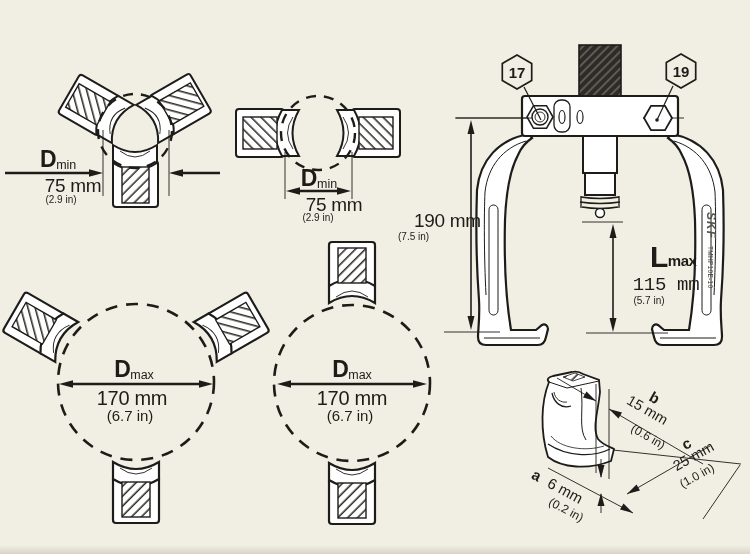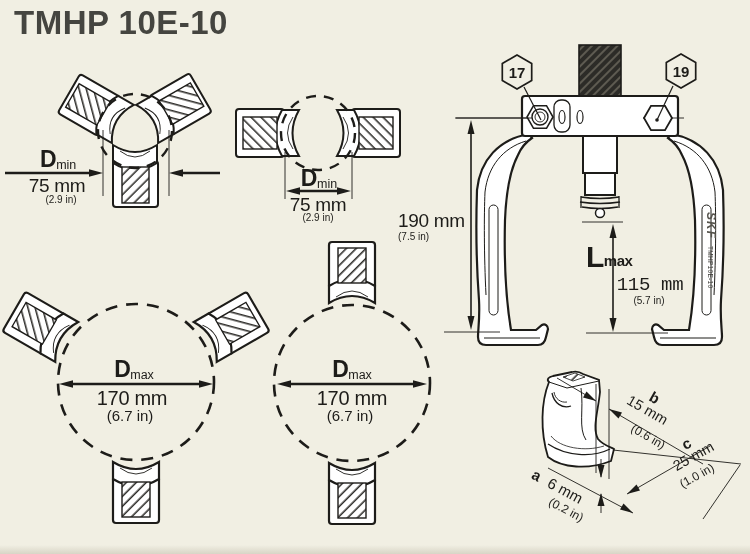--- a/index.html
+++ b/index.html
@@ -13,21 +13,21 @@
   #stage { position:absolute; inset:0; }
   svg.draw { position:absolute; left:0; top:0; }
   .lbl { position:absolute; white-space:nowrap; color:#1d1c19; line-height:1.05; }
   .ctr { transform:translateX(-50%); text-align:center; }
   .rot { transform:translate(-50%,-50%) rotate(var(--r)); text-align:center; }
   .title { font-size:33px; font-weight:bold; color:#454540; letter-spacing:.5px; }
   .sym  { font-weight:bold; font-size:23px; letter-spacing:-.5px; }
   .sym .sub { font-size:12.5px; font-weight:normal; vertical-align:-2px; letter-spacing:0; }
   .symL { font-weight:bold; font-size:30px; letter-spacing:-.5px; }
   .symL .sub { font-size:15px; font-weight:bold; vertical-align:1px; }
-  .val  { font-size:19px; letter-spacing:-.3px; }
+  .val  { font-size:19px; letter-spacing:-.3px;margin-left:16px; }
   .val2 { font-size:20px; letter-spacing:-.3px; }
   .inch { font-size:10px; }
   .inch2{ font-size:15px; }
   .cl-big { font-size:15px; font-weight:bold; line-height:1.0; }
   .cl-val { font-size:14.5px; line-height:1.05; }
   .cl-inch{ font-size:12px; }
   .brand-strip { position:absolute; left:718px; top:212px; width:95px;
     transform:rotate(90deg); transform-origin:0 0; display:flex; align-items:center; gap:7px; }
   .brand { font-size:12px; font-weight:bold; font-style:italic; color:#55534c; letter-spacing:1px; }
   .model { font-size:6.5px; color:#3a3935; letter-spacing:.3px; }
@@ -208,33 +208,32 @@
       </g>
       <polygon points="596,401 583,397.5 586.5,391.5" fill="#1d1c19"></polygon>
       <polygon points="609,409 622,412.5 618.5,418.5" fill="#1d1c19"></polygon>
       <polygon points="627,494 636.5,484.5 640,490.5" fill="#1d1c19"></polygon>
       <polygon points="633,513 620,509.5 623.5,503.5" fill="#1d1c19"></polygon>
       <polygon points="601,478 597.5,465 604.5,465" fill="#1d1c19"></polygon>
       <polygon points="601,493 597.5,506 604.5,506" fill="#1d1c19"></polygon>
     </g>
   </svg>
 
-  <div class="lbl title" style="left:14px; top:6px;">TMHP 10E-10</div>
 
   <div class="lbl sym" style="left:40px; top:147px;"><span>D</span><span class="sub">min</span></div>
   <div class="lbl val ctr" style="left:57px; top:176px;">75 mm</div>
   <div class="lbl inch ctr" style="left:61px; top:195px;">(2.9 in)</div>
 
   <div class="lbl sym ctr" style="left:319px; top:166px;"><span>D</span><span class="sub">min</span></div>
   <div class="lbl val ctr" style="left:318px; top:195px;">75 mm</div>
   <div class="lbl inch ctr" style="left:318px; top:213px;">(2.9 in)</div>
 
   <div class="lbl val" style="left:398px; top:211px; width:70px; text-align:left;">190 mm</div>
   <div class="lbl inch" style="left:398px; top:232px; width:70px; text-align:left;">(7.5 in)</div>
-  <div class="lbl symL" style="left:586px; top:241px;"><span>L</span><span class="sub">max</span></div>
+  <div class="lbl symL" style="left:650px; top:241px;"><span>L</span><span class="sub">max</span></div>
   <div class="lbl val ctr" style="left:650px; top:276px;font-family:Liberation Mono, monospace;">115 mm</div>
   <div class="lbl inch ctr" style="left:649px; top:296px;">(5.7 in)</div>
   <div class="brand-strip">
     <span class="brand">SKF</span>
     <span class="model">TMHP10E-10</span>
   </div>
 
   <div class="lbl sym ctr" style="left:134px; top:357px;"><span>D</span><span class="sub">max</span></div>
   <div class="lbl val2 ctr" style="left:132px; top:388px;">170 mm</div>
   <div class="lbl inch2 ctr" style="left:130px; top:408px;">(6.7 in)</div>

